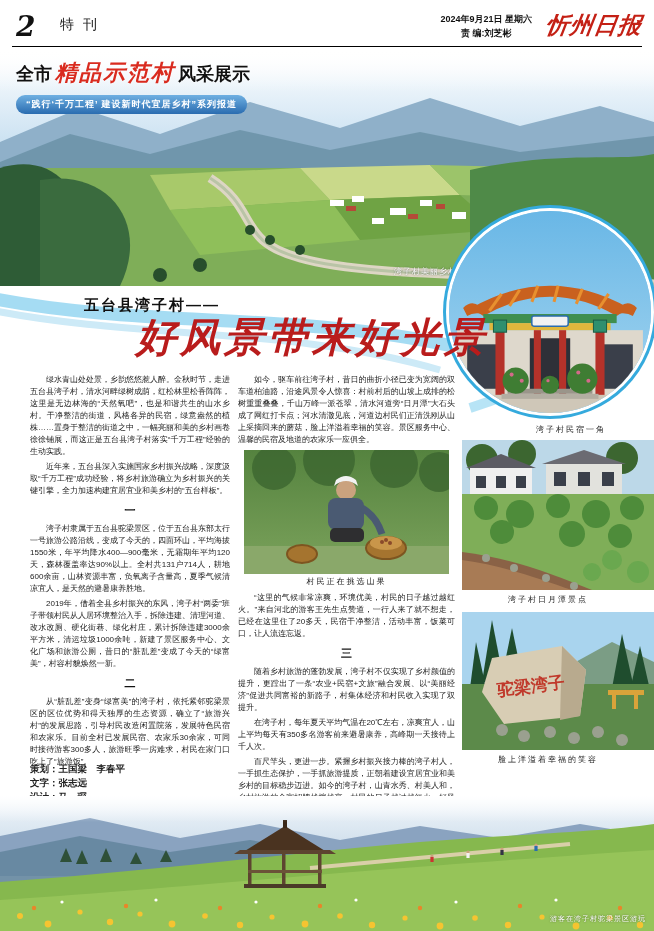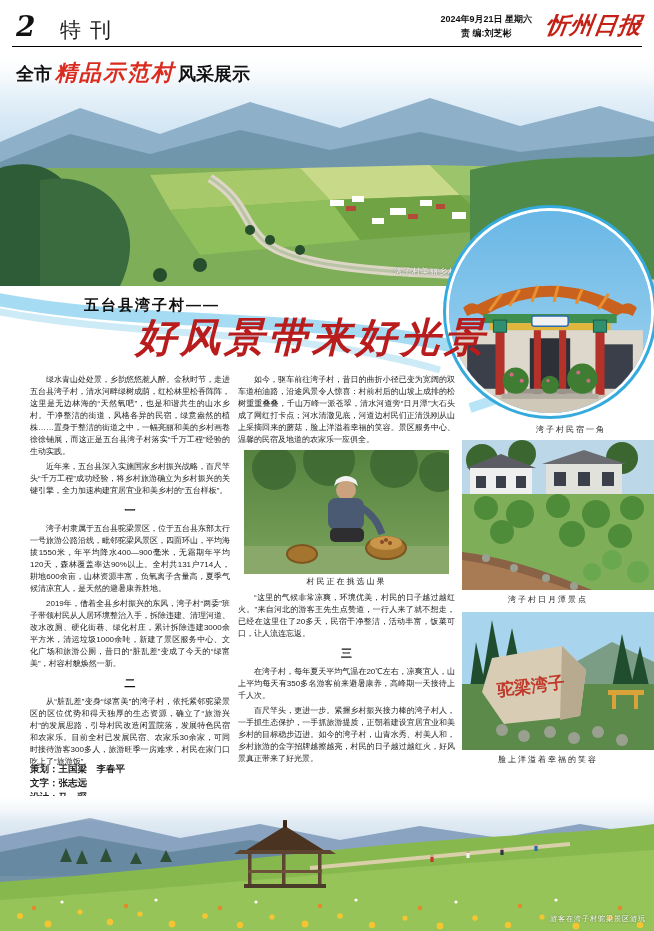--- a/index.html
+++ b/index.html
@@ -1,21 +1,21 @@
 <!DOCTYPE html>
 <html><head>
 <meta charset="utf-8">
 <style>
   html,body{margin:0;padding:0;background:#e9e9e9;}
   .page{position:relative;width:654px;height:931px;margin:0 auto;background:#fff;overflow:hidden;
         font-family:"Liberation Sans",sans-serif;color:#1a1a1a;}
   
   .hdr{position:absolute;left:16px;top:8px;right:12px;height:36px;}
   .pgnum{position:absolute;left:0;top:2px;font:bold italic 28px "DejaVu Serif",serif;color:#111;}
-  .sect{position:absolute;left:44px;top:8px;font-size:21px;letter-spacing:9px;color:#1a1a1a;}
+  .sect{position:absolute;left:44px;top:8px;font-size:14px;letter-spacing:9px;color:#1a1a1a;}
   .hdr-right{position:absolute;right:110px;top:4px;text-align:center;font-size:9px;color:#111;line-height:14px;font-weight:bold;}
   .masthead{position:absolute;right:0;top:2px;color:#c42015;font:bold italic 23px "DejaVu Serif",serif;
             transform:skewX(-8deg);letter-spacing:1px;}
   .hdr-rule{position:absolute;left:12px;right:12px;top:46px;border-top:1.5px solid #000;}
   
   .hero{position:absolute;left:0;top:50px;width:654px;height:236px;}
   .hero svg{display:block;width:100%;height:100%;}
   .banner{position:absolute;left:16px;top:8px;}
   .banner-line{font-size:18px;font-weight:bold;color:#111;text-shadow:0 0 3px #fff;}
   .banner-hl{font:bold italic 22px "DejaVu Serif",serif;color:#d92b1f;letter-spacing:2px;padding:0 3px;}
@@ -122,20 +122,21 @@
         <circle cx="480" cy="190" r="6"></circle>
           <circle cx="520" cy="200" r="6"></circle>
           <circle cx="560" cy="210" r="6"></circle>
         <circle cx="200" cy="215" r="7"></circle>
           <circle cx="160" cy="225" r="7"></circle>
       </g>
       <rect width="654" height="42" fill="url(#topfade)"></rect>
     </svg>
     <div class="banner">
       <div class="banner-line"><span>全市</span><span class="banner-hl">精品示范村</span><span>风采展示</span></div>
+      <div><span class="badge">“践行‘千万工程’ 建设新时代宜居乡村”系列报道</span></div>
     </div>
     <div class="hero-cap">湾子村美丽乡村新貌</div>
   </div>
 
   <svg class="swoosh" viewBox="0 0 654 200">
     <path d="M-10,48 C140,78 300,62 452,96" stroke="#9bd8f2" stroke-width="13" fill="none" opacity=".9"></path>
     <path d="M-10,60 C140,90 290,76 440,120" stroke="#cdeaf7" stroke-width="7" fill="none"></path>
     <path d="M640,40 C600,90 560,130 470,158" stroke="#aadff4" stroke-width="10" fill="none" opacity=".85"></path>
   </svg>
 
@@ -189,23 +190,23 @@
       </g>
     </svg>
   </div>
   <div class="circle-cap">湾子村民宿一角</div>
 
   <div class="kicker">五台县湾子村——</div>
   <div class="title">好风景带来好光景</div>
 
   <div class="c1">
     <p class="art">绿水青山处处景，乡韵悠悠惹人醉。金秋时节，走进五台县湾子村，清水河畔绿树成荫，红松林里松香阵阵，这里是无边林海的“天然氧吧”，也是和谐共生的山水乡村。干净整洁的街道，风格各异的民宿，绿意盎然的植株……置身于整洁的街道之中，一幅亮丽和美的乡村画卷徐徐铺展，而这正是五台县湾子村落实“千万工程”经验的生动实践。</p>
-    <p class="art">近年来，五台县深入实施国家乡村振兴战略，百尺竿头“千万工程”成功经验，将乡村旅游确立为乡村振兴的关键引擎，全力加速构建宜居宜业和美乡村的“五台样板”。</p>
+    <p class="art">近年来，五台县深入实施国家乡村振兴战略，深度汲取“千万工程”成功经验，将乡村旅游确立为乡村振兴的关键引擎，全力加速构建宜居宜业和美乡村的“五台样板”。</p>
     <div class="sec">一</div>
-    <p class="art">湾子村隶属于五台县驼梁景区，位于五台县东部太行一号旅游公路沿线，毗邻驼梁风景区，四面环山，平均海拔1550米，年平均降水400—900毫米，无霜期年平均120天，森林覆盖率达90%以上。全村共131户714人，耕地600余亩，山林资源丰富，负氧离子含量高，夏季气候清凉宜人，是天然的避暑康养胜地。</p>
+    <p class="art">湾子村隶属于五台县驼梁景区，位于五台县东部太行一号旅游公路沿线，变成了今天的，四面环山，平均海拔1550米，年平均降水400—900毫米，无霜期年平均120天，森林覆盖率达90%以上。全村共131户714人，耕地600余亩，山林资源丰富，负氧离子含量高，夏季气候清凉宜人，是天然的避暑康养胜地。</p>
     <p class="art">2019年，借着全县乡村振兴的东风，湾子村“两委”班子带领村民从人居环境整治入手，拆除违建、清理河道、改水改厕、硬化街巷、绿化村庄，累计拆除违建3000余平方米，清运垃圾1000余吨，新建了景区服务中心、文化广场和旅游公厕，昔日的“脏乱差”变成了今天的“绿富美”，村容村貌焕然一新。</p>
     <div class="sec">二</div>
     <p class="art">从“脏乱差”变身“绿富美”的湾子村，依托紧邻驼梁景区的区位优势和得天独厚的生态资源，确立了“旅游兴村”的发展思路，引导村民改造闲置院落，发展特色民宿和农家乐。目前全村已发展民宿、农家乐30余家，可同时接待游客300多人，旅游旺季一房难求，村民在家门口吃上了“旅游饭”。</p>
   </div>
 
   <div class="c2">
     <p class="art">如今，驱车前往湾子村，昔日的曲折小径已变为宽阔的双车道柏油路，沿途风景令人惊喜：村前村后的山坡上成排的松树重重叠叠，千山万峰一派苍翠，清水河道旁“日月潭”大石头成了网红打卡点；河水清澈见底，河道边村民们正清洗刚从山上采摘回来的蘑菇，脸上洋溢着幸福的笑容。景区服务中心、温馨的民宿及地道的农家乐一应俱全。</p>
     <div class="farmer">
       <svg viewBox="0 0 205 124" preserveAspectRatio="none">
         <defs>
@@ -233,20 +234,21 @@
         <circle cx="102" cy="40" r="10" fill="#caa27e"></circle>
         <path d="M90,36 Q102,26 114,36 L112,30 Q102,22 92,30 Z" fill="#f2f2f2"></path>
         <rect x="84" y="48" width="36" height="32" rx="8" fill="#4a5a72"></rect>
         <path d="M118,58 Q132,66 138,84" stroke="#4a5a72" stroke-width="7" fill="none"></path>
         <rect x="86" y="78" width="34" height="14" rx="5" fill="#2e2e30"></rect>
       </svg>
     </div>
     <div class="figcap">村民正在挑选山果</div>
     <p class="art">“这里的气候非常凉爽，环境优美，村民的日子越过越红火。”来自河北的游客王先生点赞道，一行人来了就不想走，已经在这里住了20多天，民宿干净整洁，活动丰富，饭菜可口，让人流连忘返。</p>
     <div class="sec">三</div>
+    <p class="art">随着乡村旅游的蓬勃发展，湾子村不仅实现了乡村颜值的提升，更蹚出了一条“农业+民宿+文旅”融合发展、以“美丽经济”促进共同富裕的新路子，村集体经济和村民收入实现了双提升。</p>
     <p class="art">在湾子村，每年夏天平均气温在20℃左右，凉爽宜人，山上平均每天有350多名游客前来避暑康养，高峰期一天接待上千人次。</p>
     <p class="art">百尺竿头，更进一步。紧握乡村振兴接力棒的湾子村人，一手抓生态保护，一手抓旅游提质，正朝着建设宜居宜业和美乡村的目标稳步迈进。如今的湾子村，山青水秀、村美人和，乡村旅游的金字招牌越擦越亮，村民的日子越过越红火，好风景真正带来了好光景。</p>
   </div>
 
   <div class="rcol">
     <div class="ph ph2">
       <svg viewBox="0 0 192 150" preserveAspectRatio="none">
         <rect width="192" height="150" fill="#bcd8e8"></rect>
         <g fill="#3c6630">
             <circle cx="20" cy="20" r="16"></circle>

